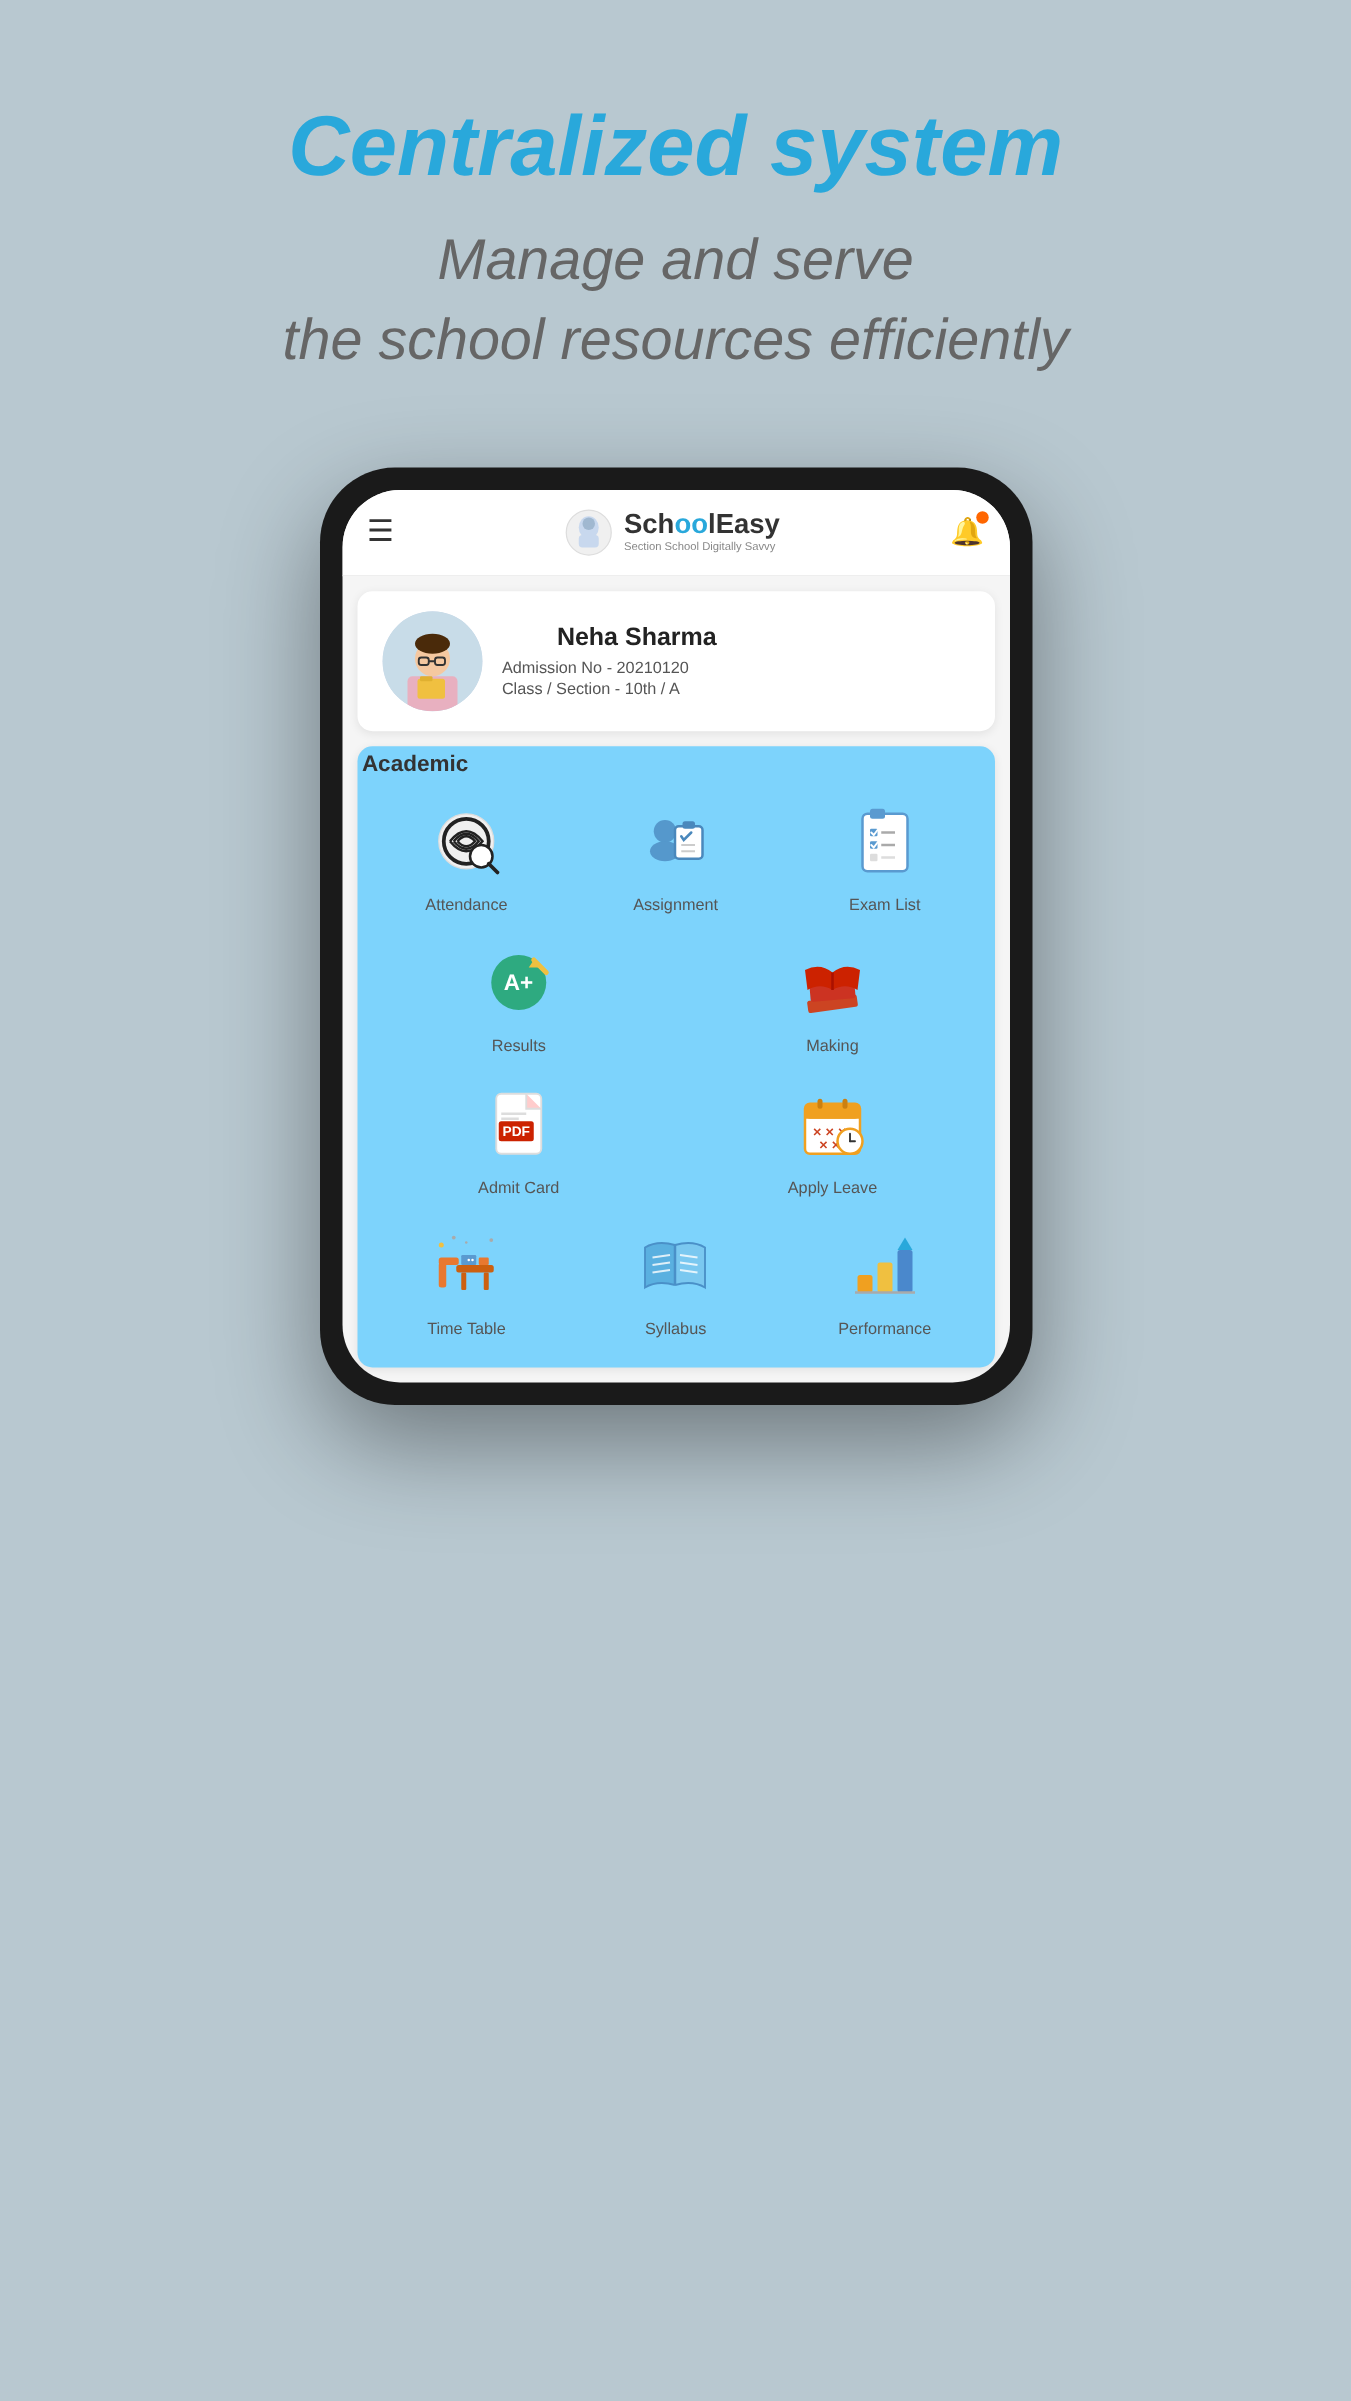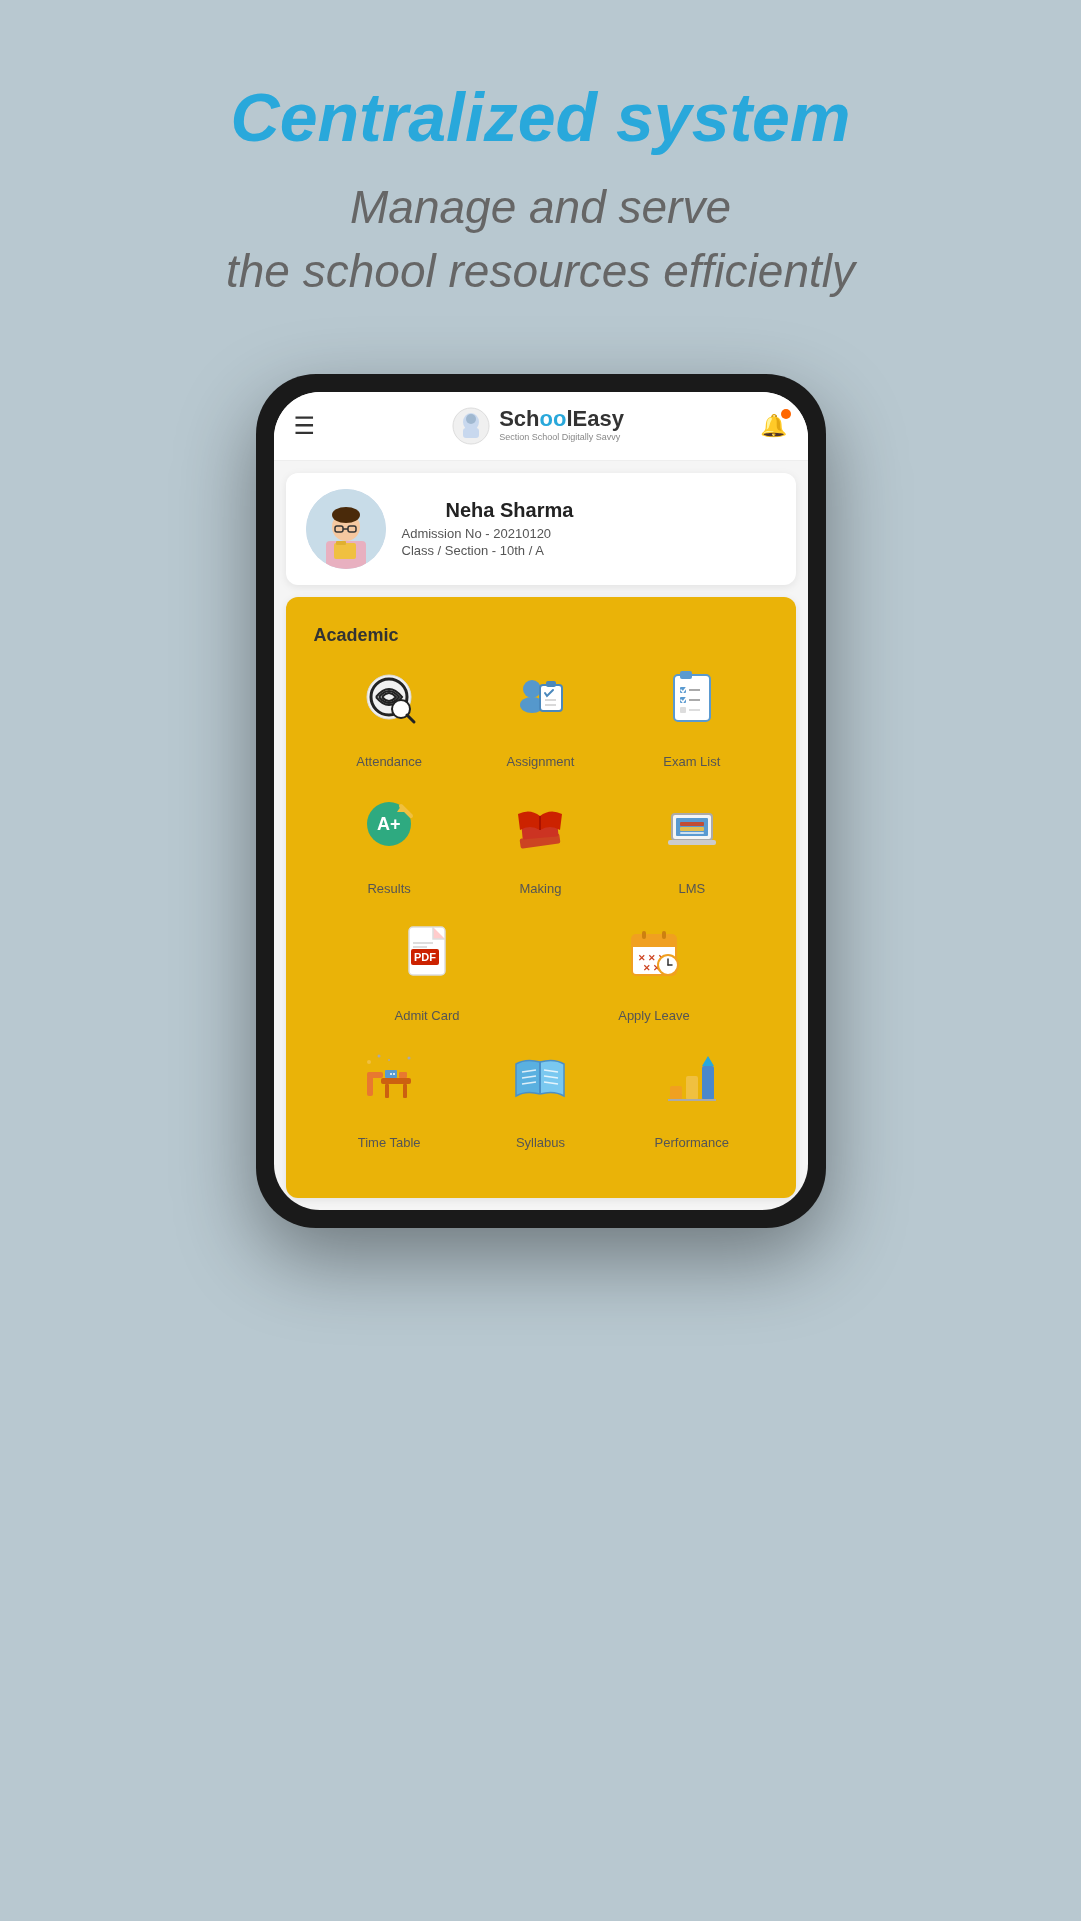--- a/index.html
+++ b/index.html
@@ -161,24 +161,24 @@
       margin-bottom: 2px;
     }
 
     .profile-class {
       font-size: 13px;
       color: #555;
     }
 
     
     .academic-section {
-      background: #eab308;
+      background: #7dd3fc;
       margin: 0 12px 12px;
       border-radius: 12px;
-      padding: 28px;
+      padding: 4px;
       box-shadow: 0 2px 8px rgba(0,0,0,0.08);
     }
 
     .section-title {
       font-size: 18px;
       font-weight: bold;
       color: #333;
       margin-bottom: 16px;
     }
 
@@ -202,21 +202,20 @@
       display: flex;
       align-items: center;
       justify-content: center;
       margin-bottom: 8px;
     }
 
     .icon-label {
       font-size: 13px;
       color: #555;
       text-align: center;
-      margin-top: 14px;
     }
 
     
     .icon-svg {
       width: 60px;
       height: 60px;
     }
   </style>
 </head>
 <body>
@@ -360,36 +359,20 @@
                 <rect x="10" y="42" width="40" height="10" rx="2" fill="#cc4422" transform="rotate(-8,30,47)"></rect>
 
                 <rect x="12" y="30" width="36" height="14" rx="2" fill="#cc3322" transform="rotate(-5,30,37)"></rect>
 
                 <path d="M8 20 Q20 14 30 22 Q40 14 52 20 L50 36 Q40 30 30 36 Q20 30 10 36 Z" fill="#cc2200"></path>
                 <path d="M30 22 L30 36" stroke="#aa1100" stroke-width="2"></path>
               </svg>
             </div>
             <span class="icon-label">Making</span>
           </div>
-          <div class="grid-item">
-            <div class="icon-box">
-              <svg class="icon-svg" viewBox="0 0 60 60">
-
-                <rect x="10" y="20" width="40" height="26" rx="3" fill="#f5f5f5" stroke="#aaa" stroke-width="2"></rect>
-                <rect x="14" y="24" width="32" height="18" rx="1" fill="#5a9ad0"></rect>
-
-                <rect x="6" y="46" width="48" height="5" rx="2" fill="#ccc"></rect>
-
-                <rect x="18" y="28" width="24" height="4" rx="1" fill="#cc4422" opacity="0.9"></rect>
-                <rect x="18" y="33" width="24" height="4" rx="1" fill="#f0c040" opacity="0.9"></rect>
-                <rect x="18" y="38" width="24" height="2" rx="1" fill="white" opacity="0.7"></rect>
-              </svg>
-            </div>
-            <span class="icon-label">LMS</span>
-          </div>
         </div>
 
         <div class="grid-row">
           <div class="grid-item">
             <div class="icon-box">
               <svg class="icon-svg" viewBox="0 0 60 60">
 
                 <rect x="12" y="6" width="36" height="48" rx="4" fill="white" stroke="#ddd" stroke-width="1.5"></rect>
 
                 <polygon points="36,6 48,18 36,18" fill="#ffcccc"></polygon>

